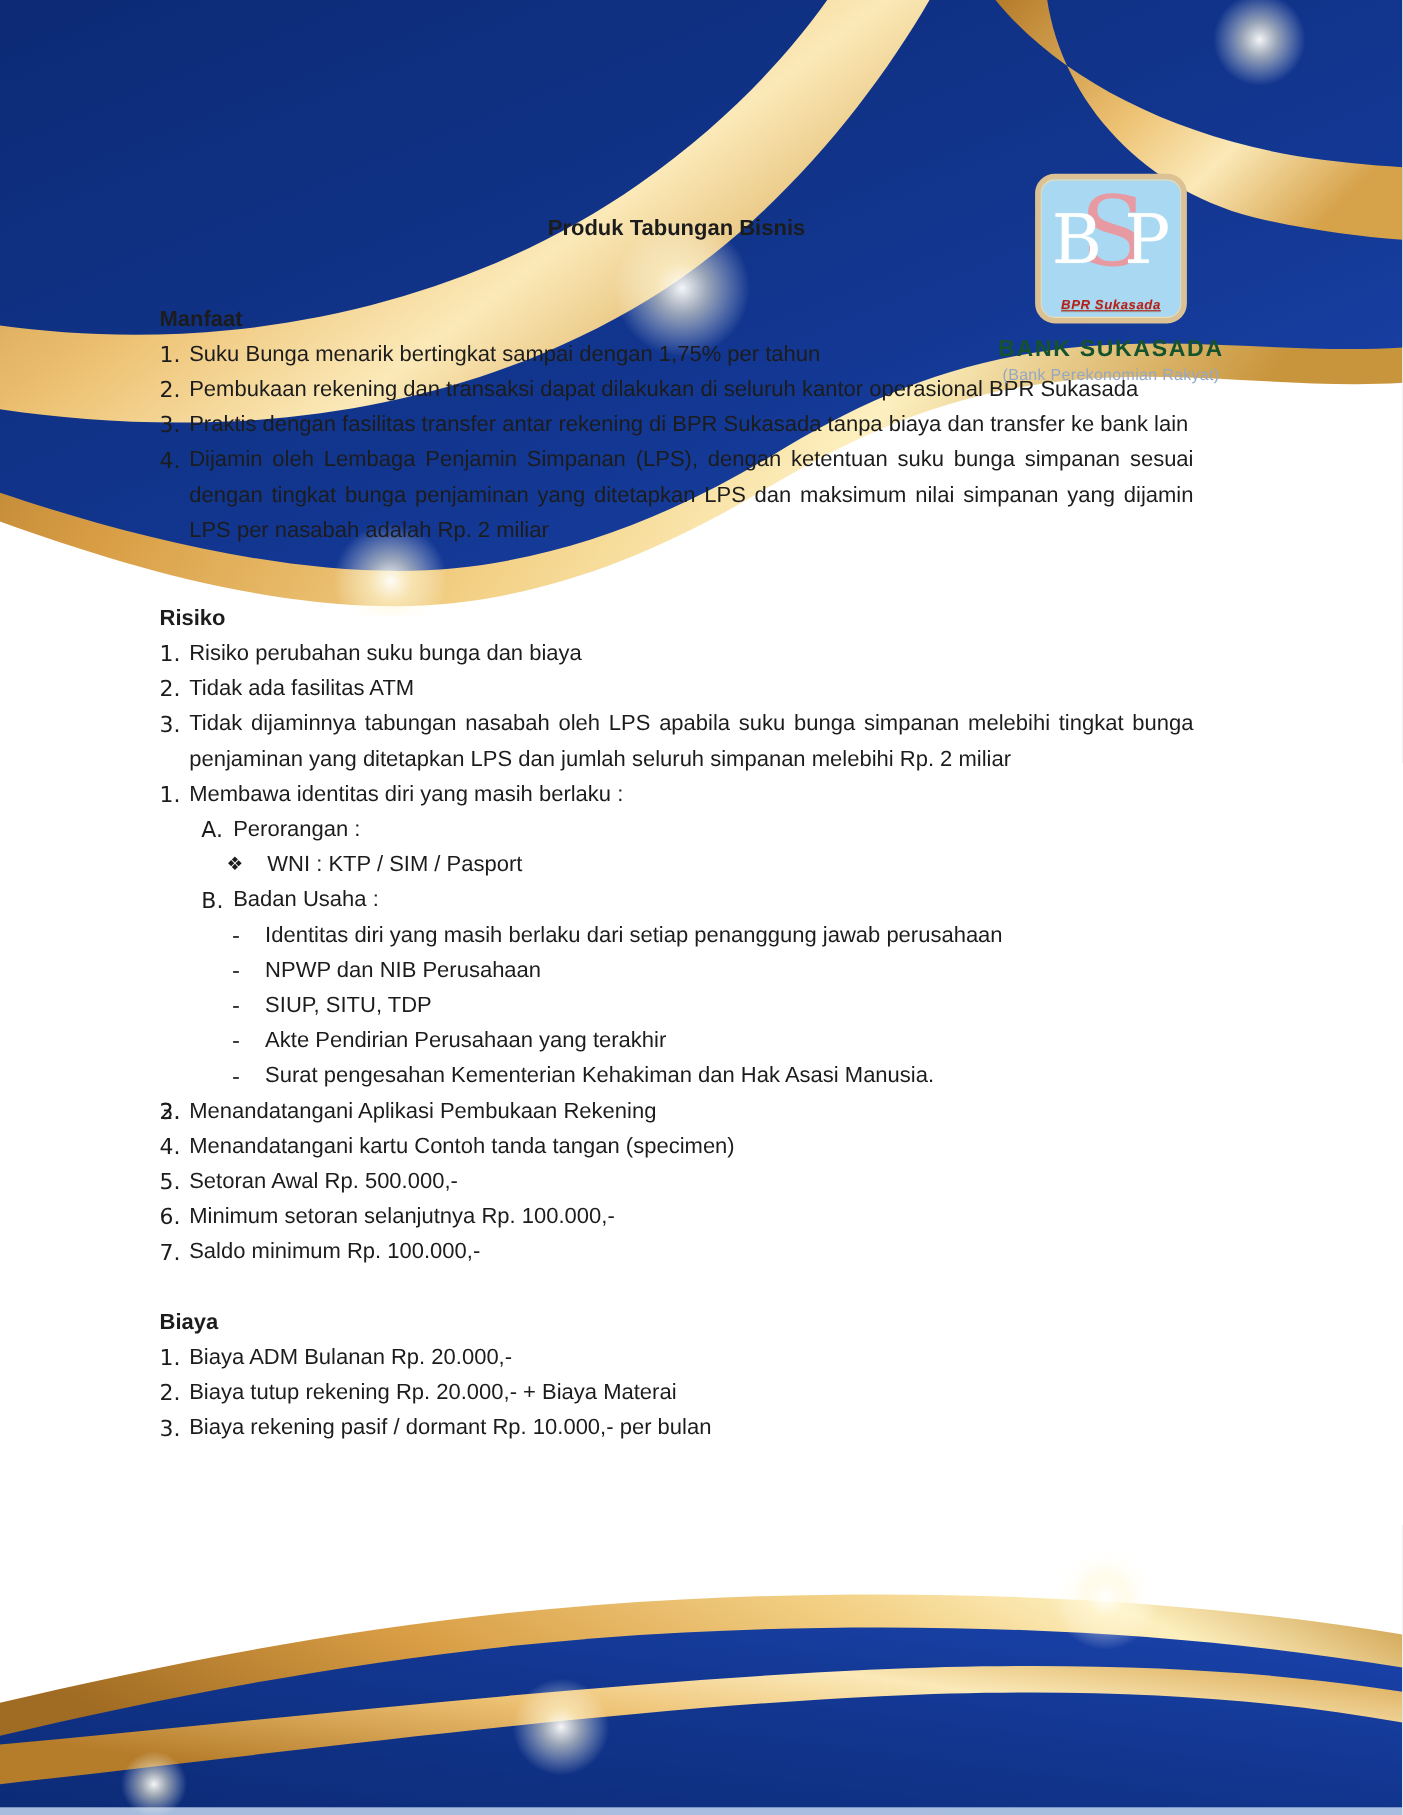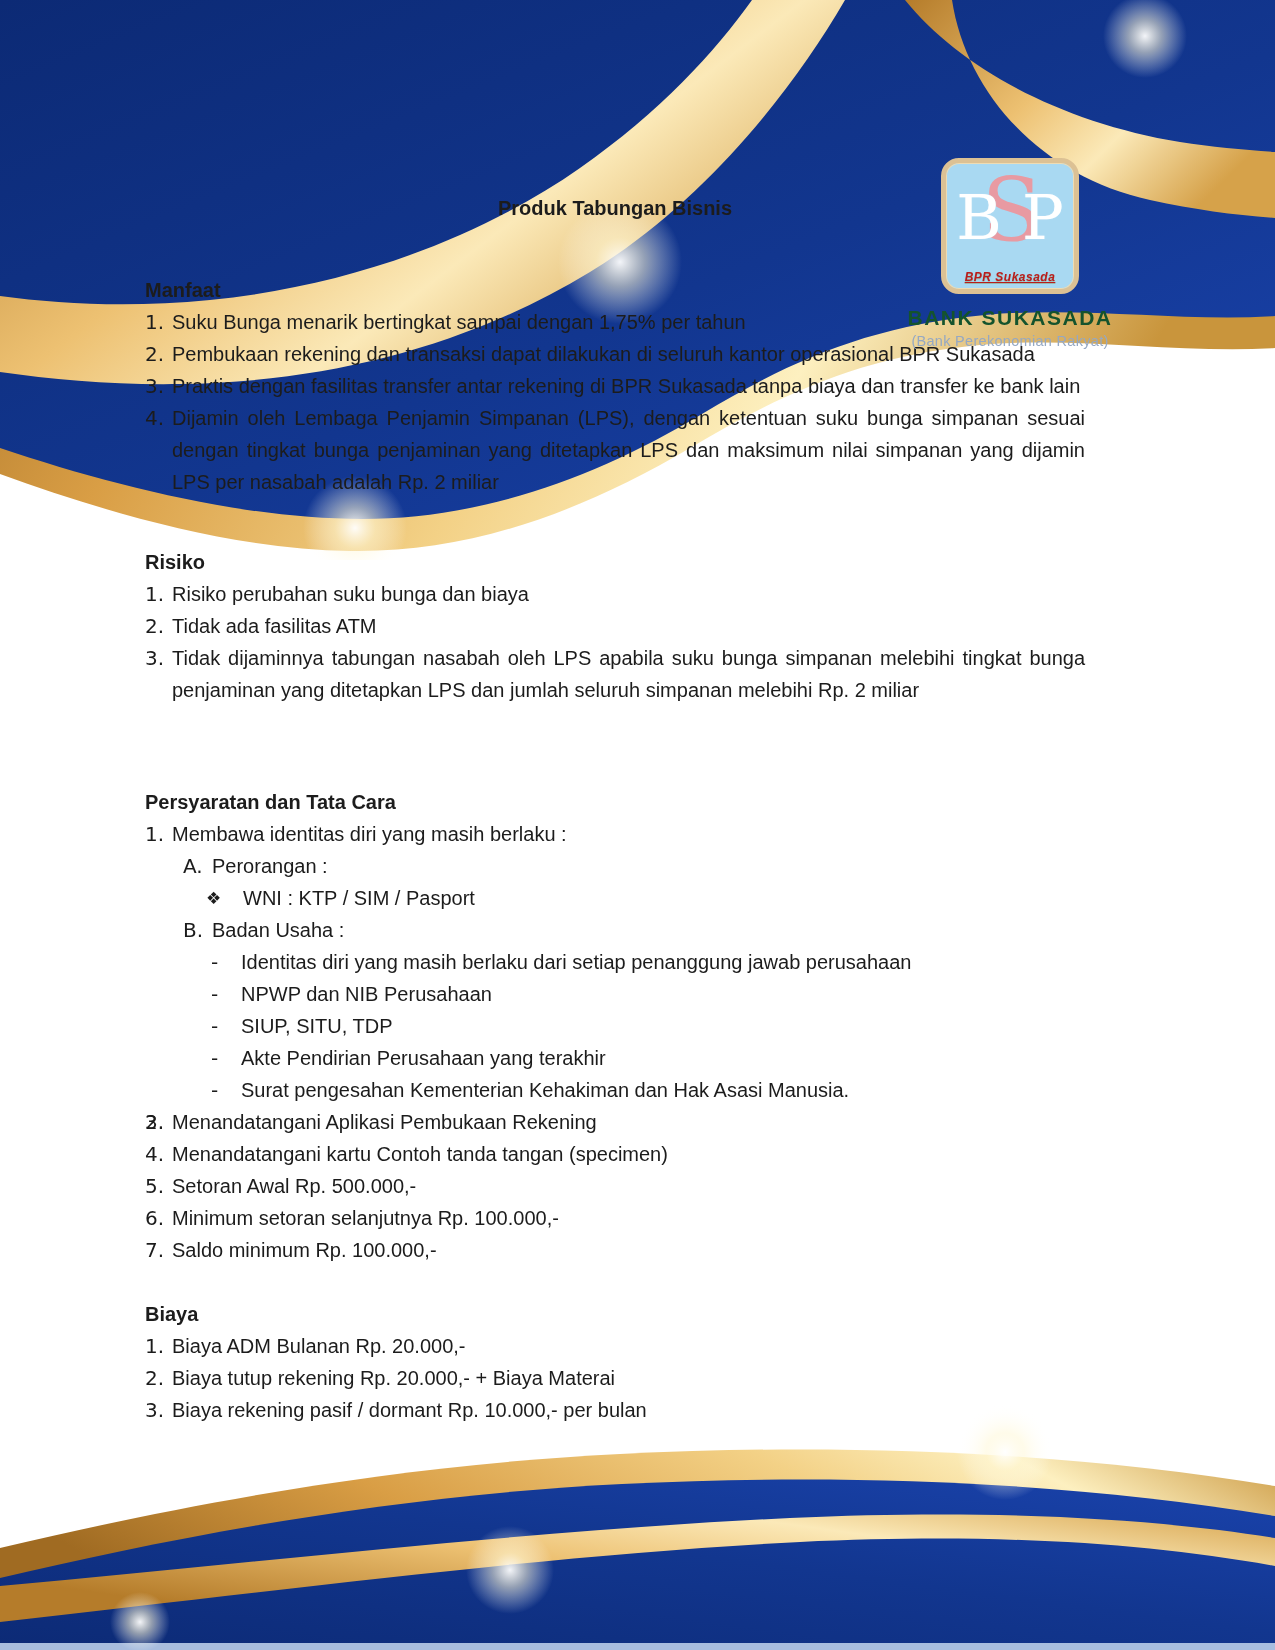--- a/index.html
+++ b/index.html
@@ -180,21 +180,20 @@
     <div id="sections">
         <div class="heading" style="margin-top: 50px;">Manfaat</div>
         <div class="item lv-num"><span class="marker">1.</span><span class="txt">Suku Bunga menarik bertingkat sampai dengan 1,75% per tahun</span></div>
         <div class="item lv-num"><span class="marker">2.</span><span class="txt">Pembukaan rekening dan transaksi dapat dilakukan di seluruh kantor operasional BPR Sukasada</span></div>
         <div class="item lv-num"><span class="marker">3.</span><span class="txt">Praktis dengan fasilitas transfer antar rekening di BPR Sukasada tanpa biaya dan transfer ke bank lain</span></div>
         <div class="item lv-num just"><span class="marker">4.</span><span class="txt">Dijamin oleh Lembaga Penjamin Simpanan (LPS), dengan ketentuan suku bunga simpanan sesuai dengan tingkat bunga penjaminan yang ditetapkan LPS dan maksimum nilai simpanan yang dijamin LPS per nasabah adalah Rp. 2 miliar</span></div>
         <div class="heading" style="margin-top: 48px;">Risiko</div>
         <div class="item lv-num"><span class="marker">1.</span><span class="txt">Risiko perubahan suku bunga dan biaya</span></div>
         <div class="item lv-num"><span class="marker">2.</span><span class="txt">Tidak ada fasilitas ATM</span></div>
         <div class="item lv-num just"><span class="marker">3.</span><span class="txt">Tidak dijaminnya tabungan nasabah oleh LPS apabila suku bunga simpanan melebihi tingkat bunga penjaminan yang ditetapkan LPS dan jumlah seluruh simpanan melebihi Rp. 2 miliar</span></div>
-        <div class="heading" style="margin-top: 80px;">Persyaratan dan Tata Cara</div>
         <div class="item lv-num"><span class="marker">1.</span><span class="txt">Membawa identitas diri yang masih berlaku :</span></div>
         <div class="item lv-alpha"><span class="marker">A.</span><span class="txt">Perorangan :</span></div>
         <div class="item lv-diamond"><span class="marker">❖</span><span class="txt">WNI : KTP / SIM / Pasport</span></div>
         <div class="item lv-alpha"><span class="marker">B.</span><span class="txt">Badan Usaha :</span></div>
         <div class="item lv-dash"><span class="marker">-</span><span class="txt">Identitas diri yang masih berlaku dari setiap penanggung jawab perusahaan</span></div>
         <div class="item lv-dash"><span class="marker">-</span><span class="txt">NPWP dan NIB Perusahaan</span></div>
         <div class="item lv-dash"><span class="marker">-</span><span class="txt">SIUP, SITU, TDP</span></div>
         <div class="item lv-dash"><span class="marker">-</span><span class="txt">Akte Pendirian Perusahaan yang terakhir</span></div>
         <div class="item lv-dash"><span class="marker">-</span><span class="txt">Surat pengesahan Kementerian Kehakiman dan Hak Asasi Manusia.</span></div>
         <div class="item lv-num just"><span class="marker">2.</span></div>

